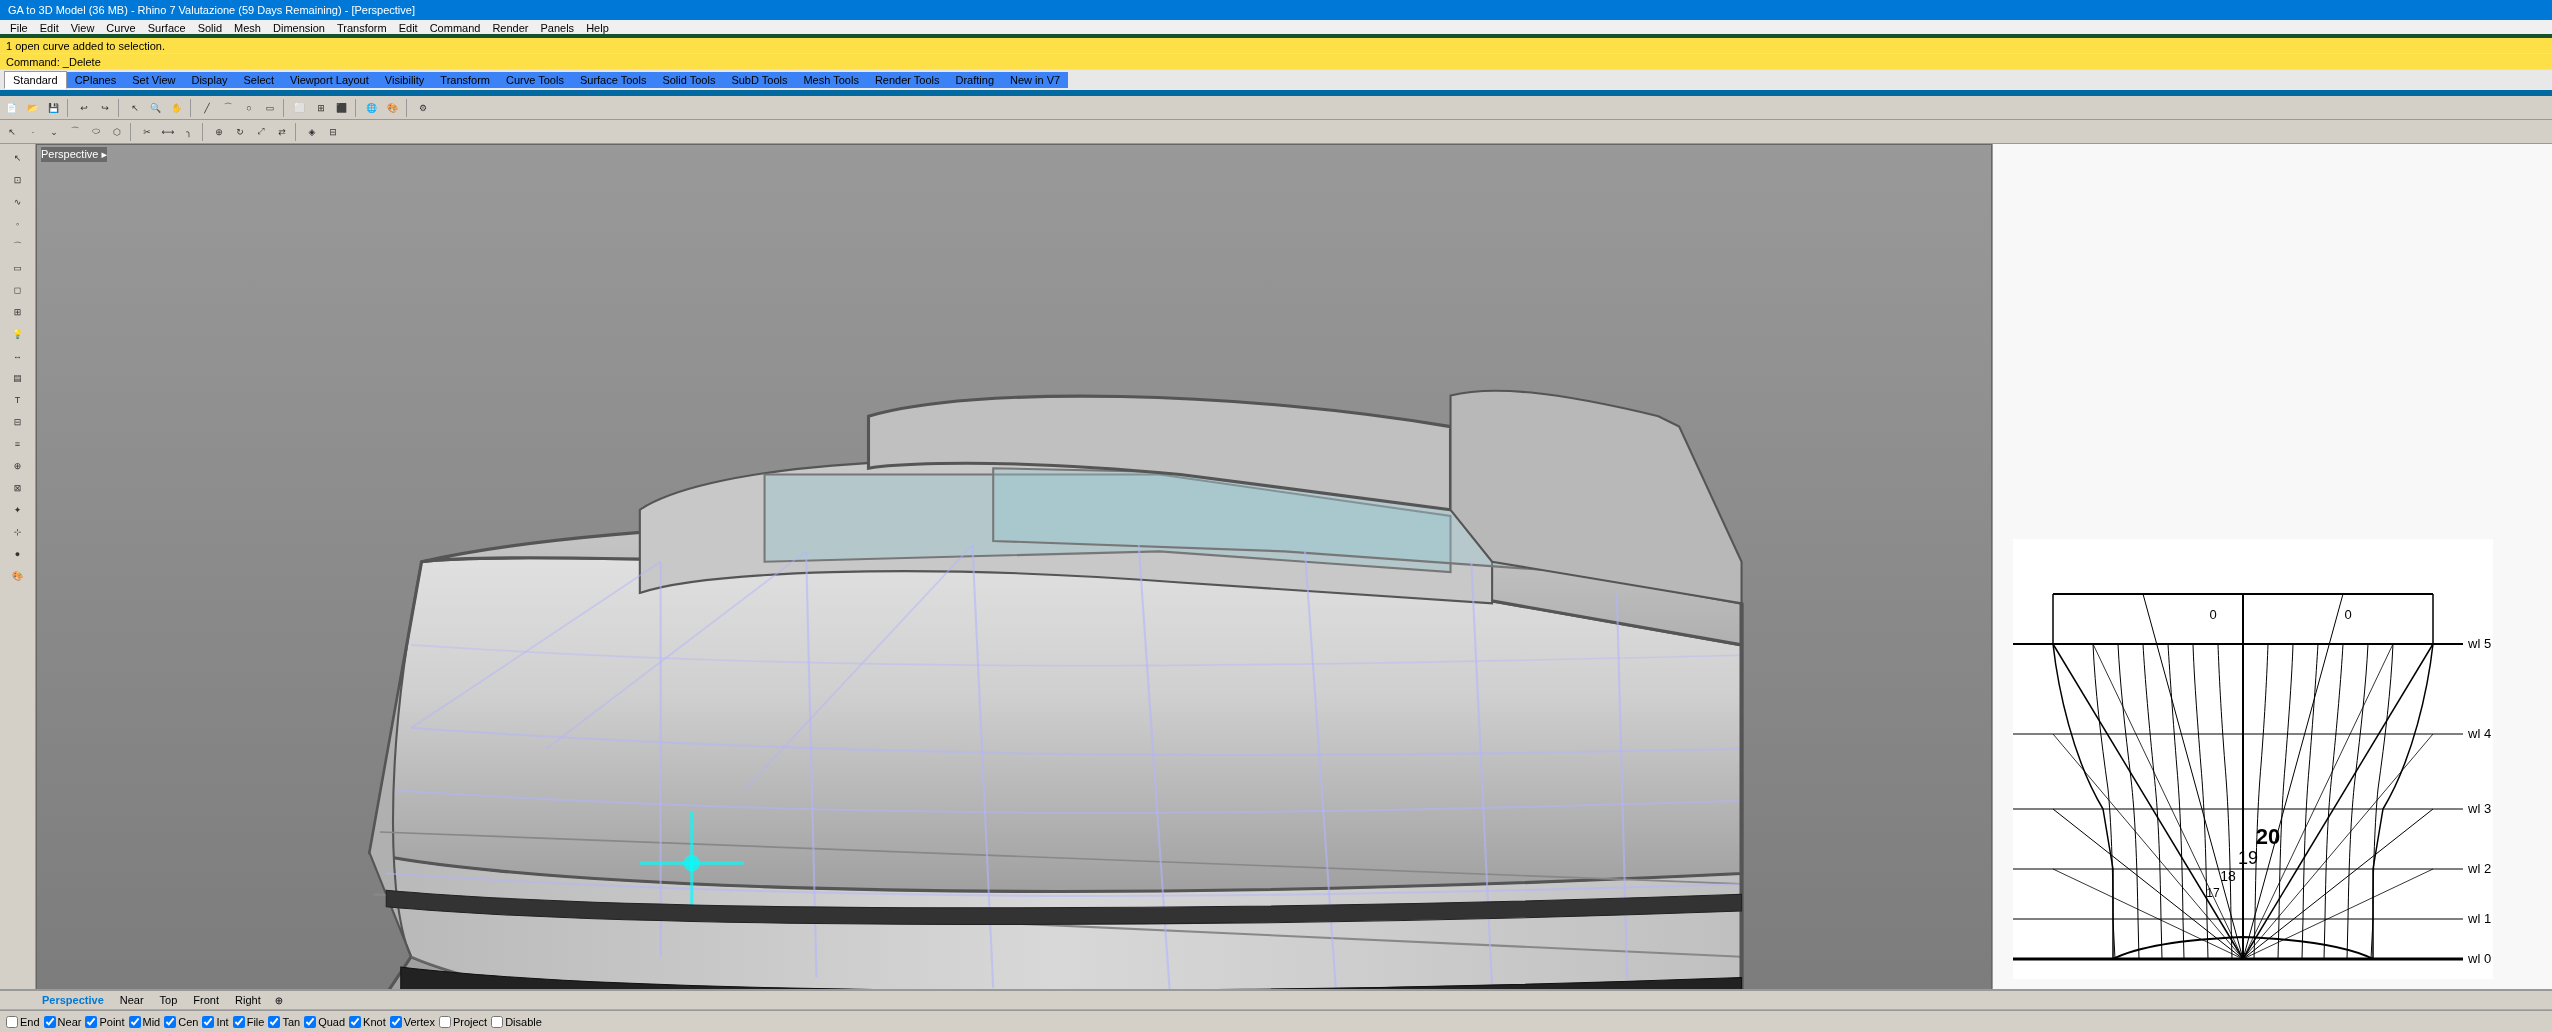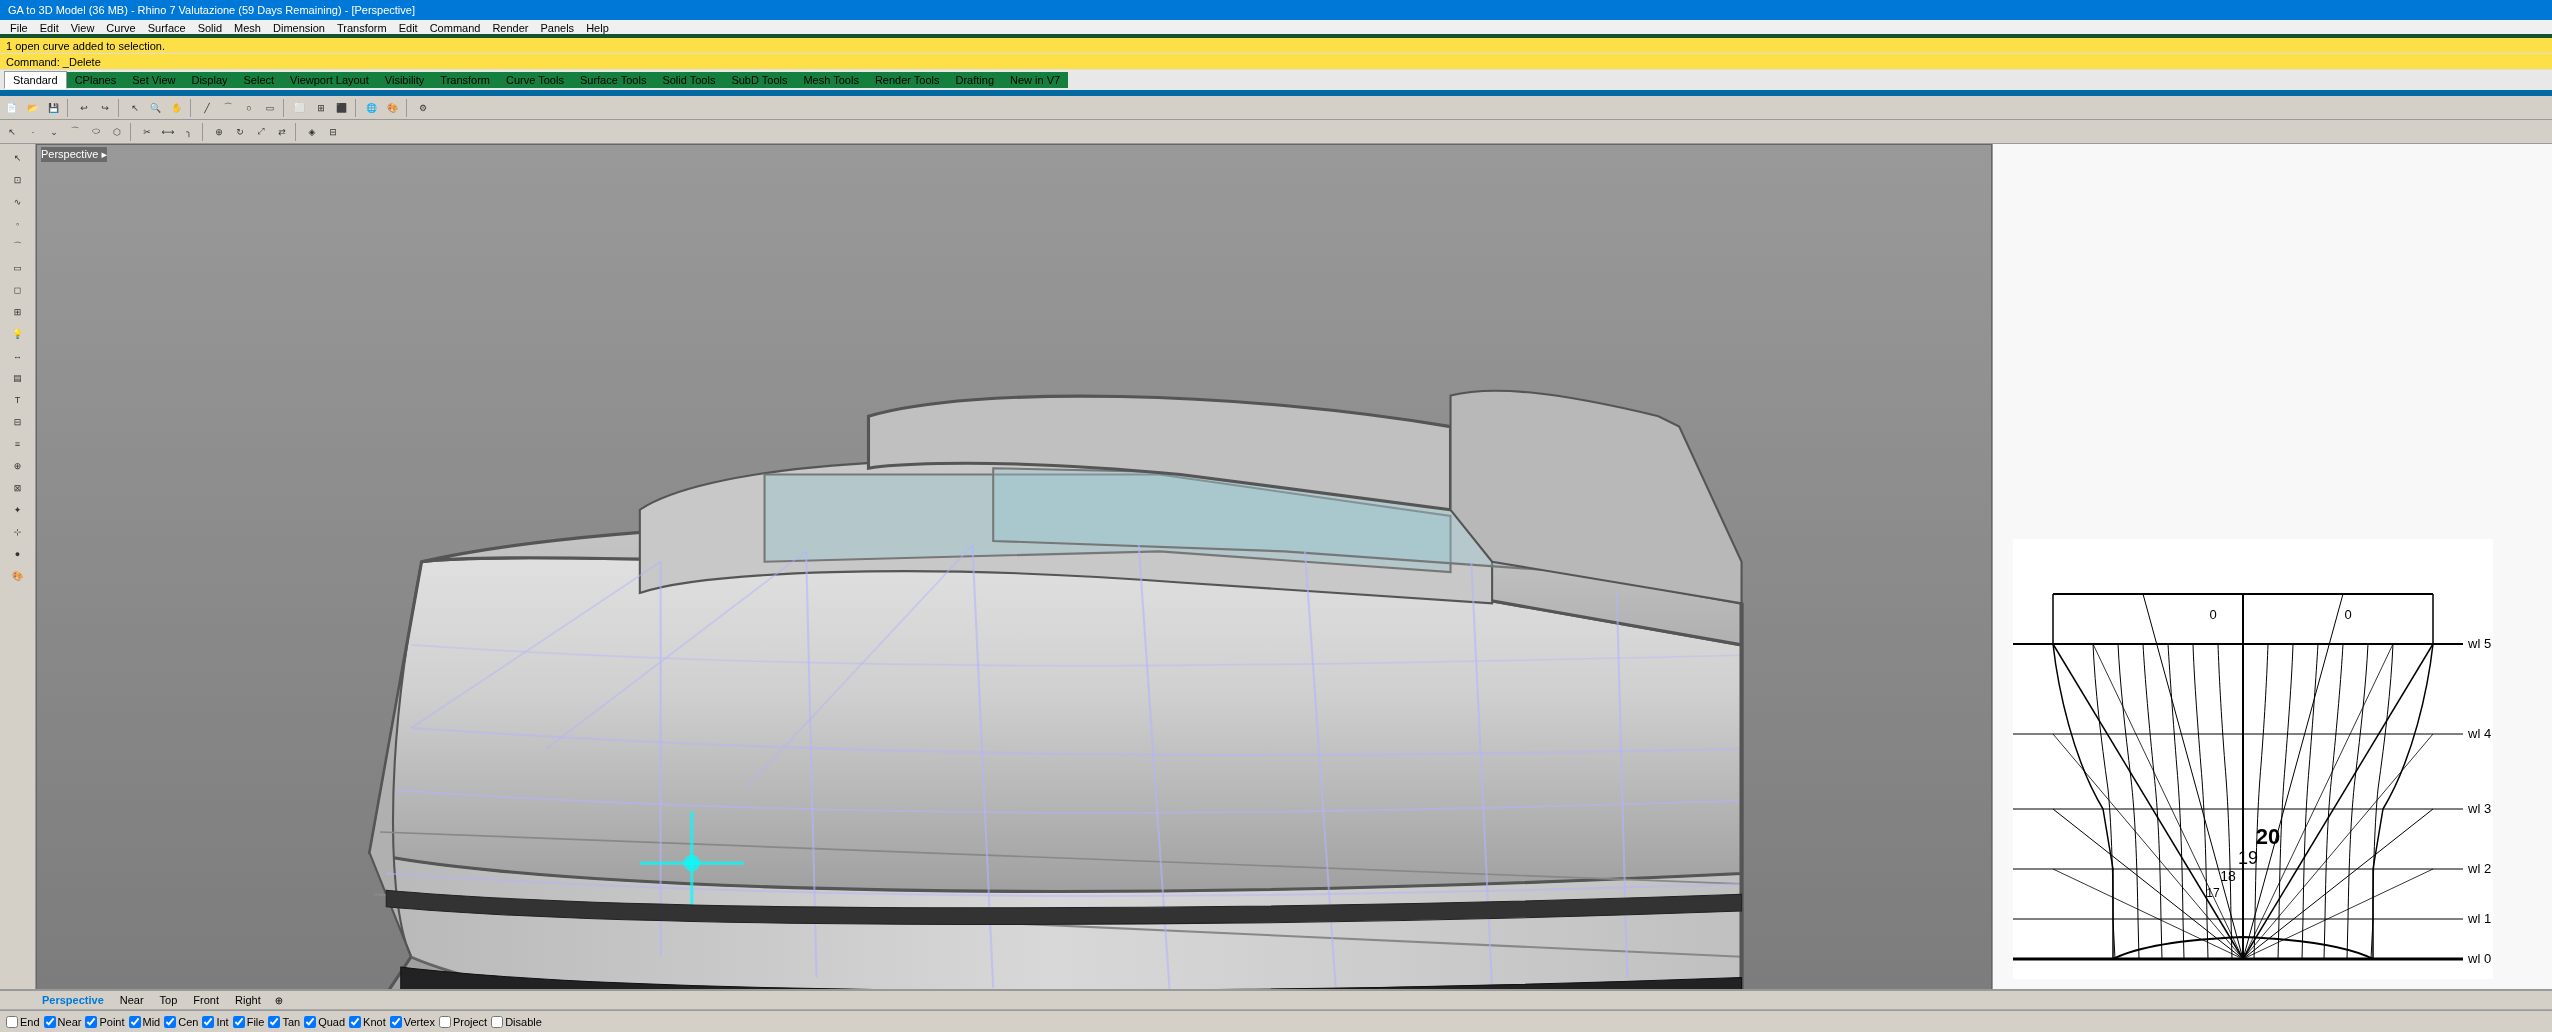--- a/index.html
+++ b/index.html
@@ -63,21 +63,21 @@
       align-items: center;
       padding: 0 4px;
       border-bottom: 6px solid #0369a1;
       flex-wrap: nowrap;
       overflow: hidden;
     }
     .toolbar-row .tab-btn {
       padding: 2px 8px;
       font-size: 11px;
       cursor: pointer;
-      background: #15803d;
+      background: #3b82f6;
       border: none;
       color: #000;
     }
     .toolbar-row .tab-btn.active {
       background: #fff;
       border: 1px solid #999;
       border-bottom: 1px solid #fff;
     }
 
     

